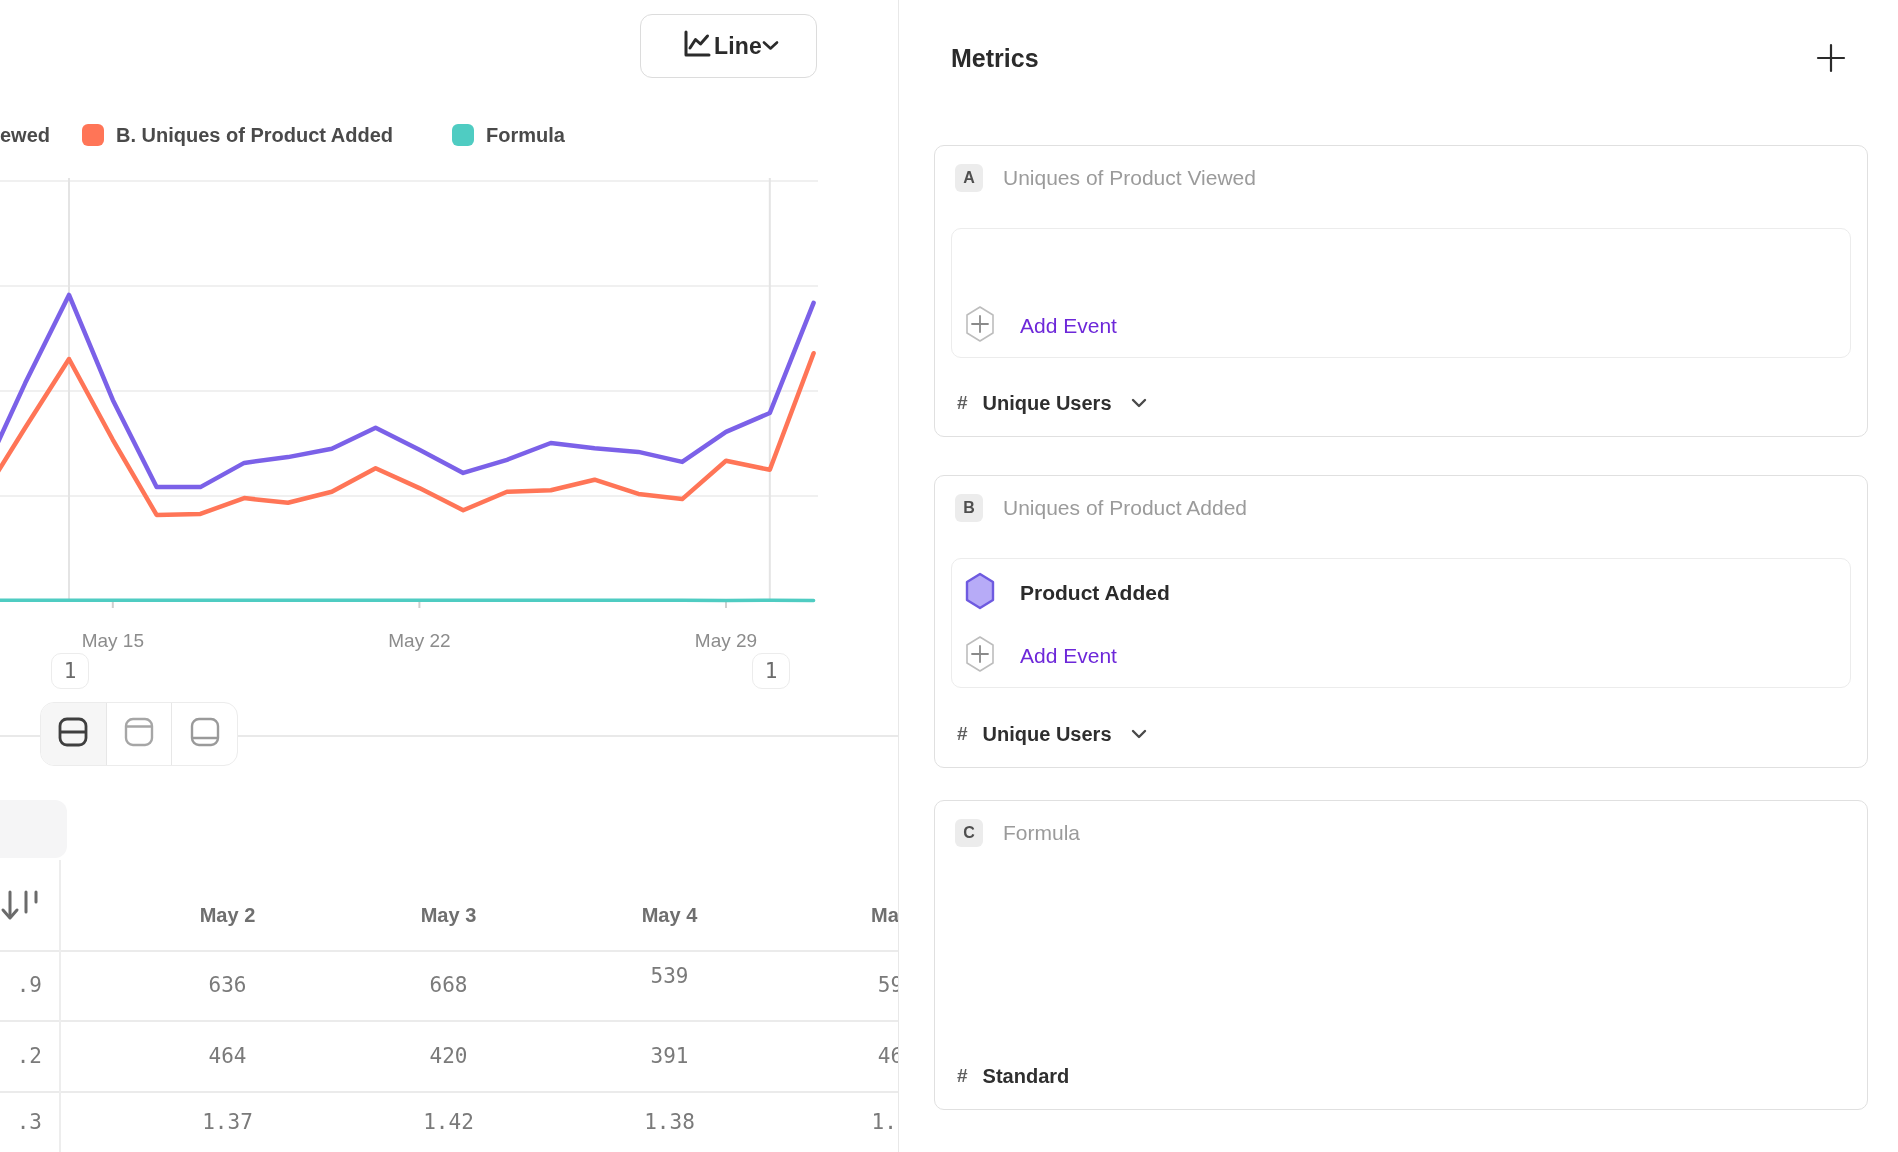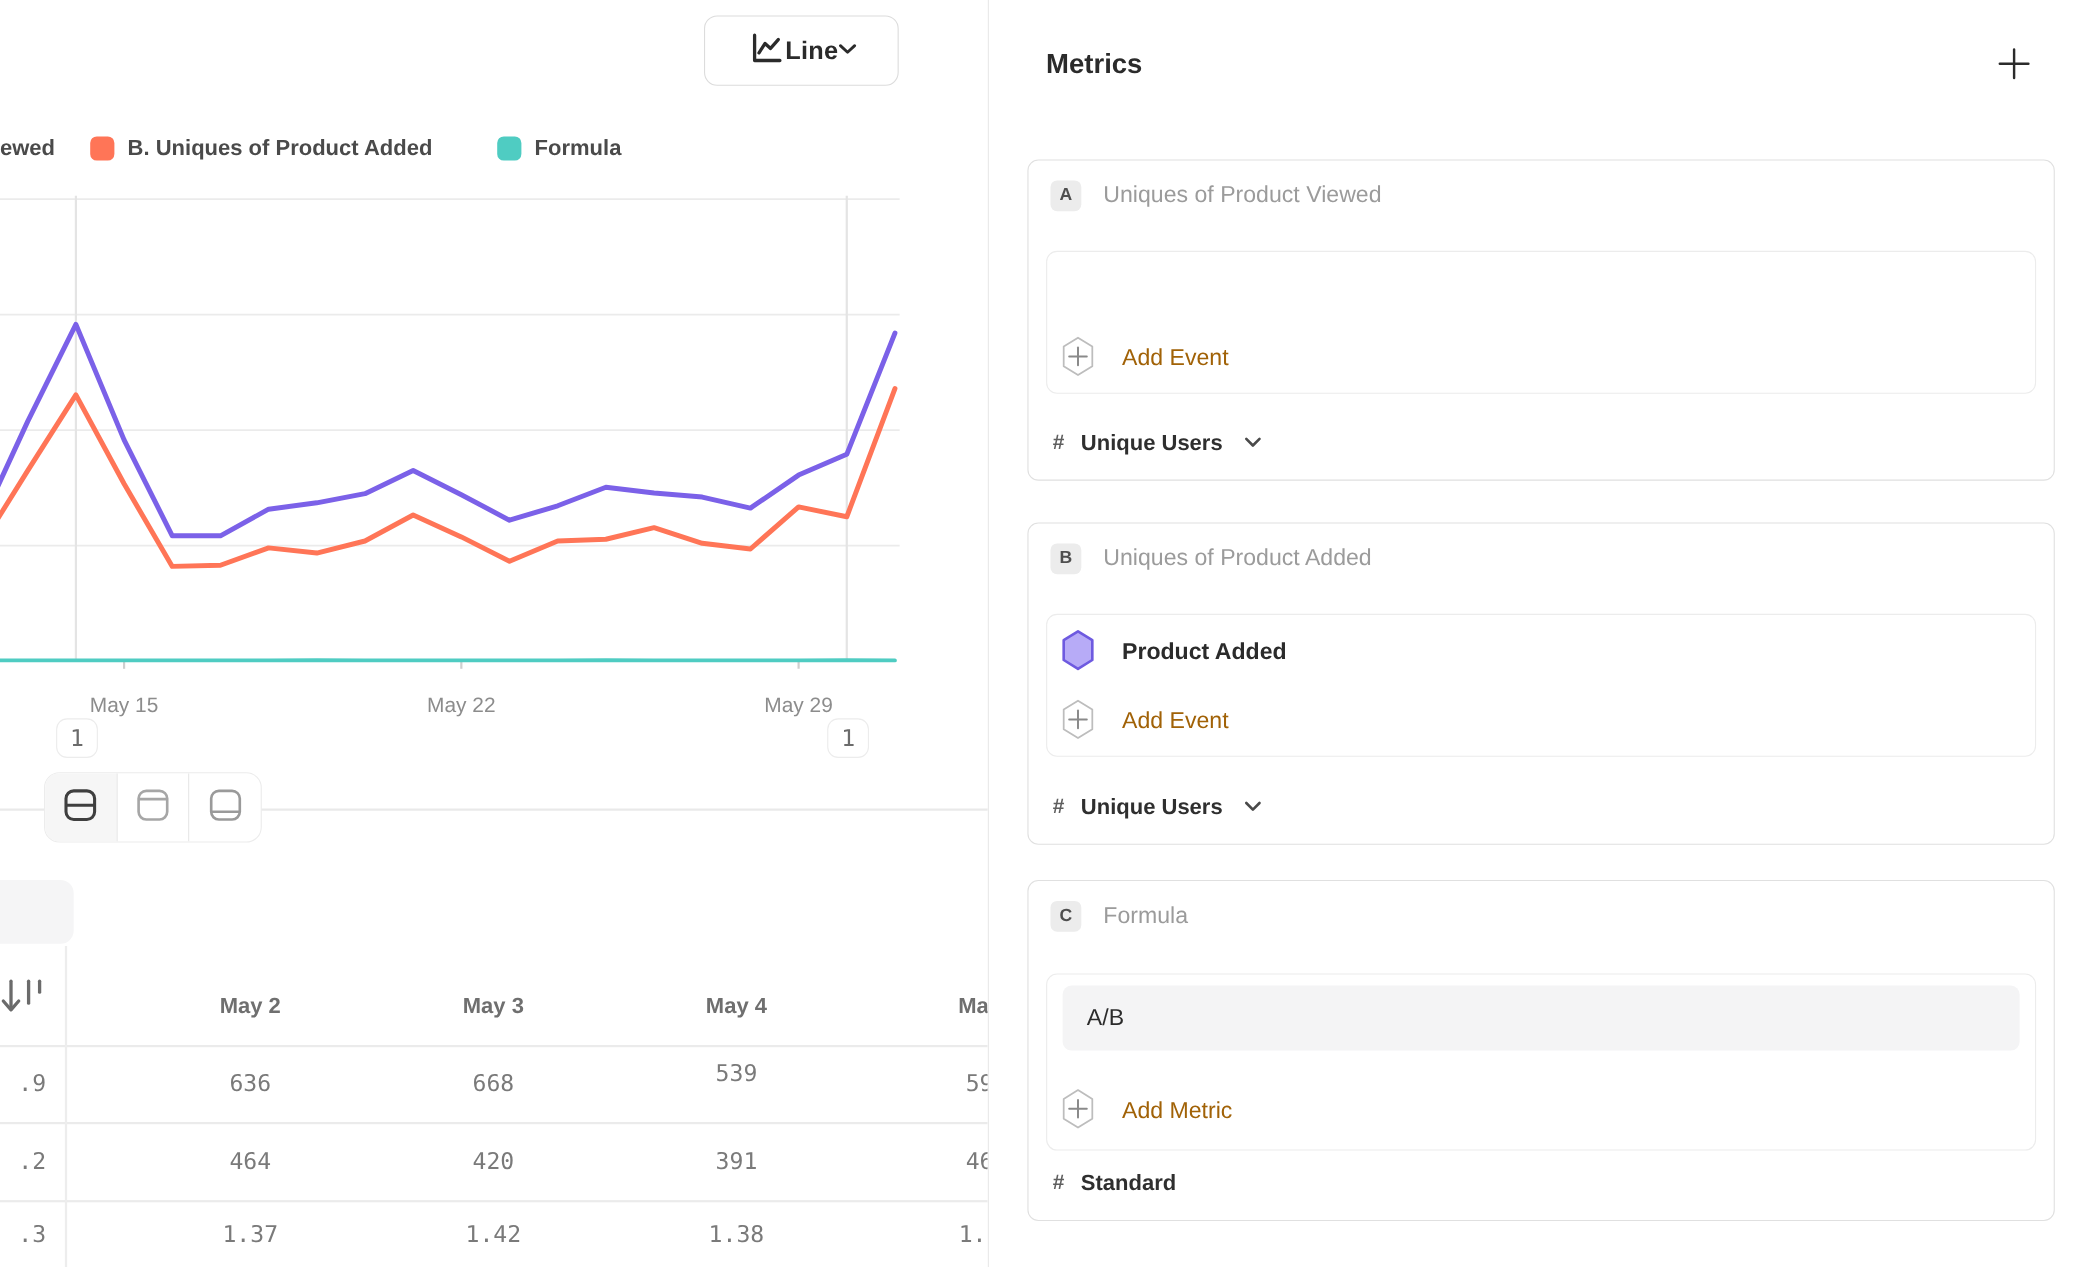--- a/index.html
+++ b/index.html
@@ -42,21 +42,21 @@
   #panel-title{position:absolute;left:52px;top:44px;font-size:25px;font-weight:700;color:#2b2b2b;}
   #add-metric-plus{position:absolute;left:916px;top:42px;width:32px;height:32px;cursor:pointer;}
   .mcard{position:absolute;left:35px;width:934px;border:1.5px solid #e0e0e0;border-radius:10px;background:#fff;box-sizing:border-box;}
   .m-head{position:absolute;left:20px;top:18px;display:flex;align-items:center;gap:20px;}
   .m-badge{width:28px;height:28px;border-radius:6px;background:#ececec;display:flex;align-items:center;justify-content:center;
     font-size:16px;font-weight:700;color:#4f4f4f;}
   .m-title{font-size:21px;color:#9b9b9b;}
   .inner-card{position:absolute;left:16px;right:16px;border:1.5px solid #ececec;border-radius:10px;background:#fff;box-sizing:border-box;}
   .ev-row{position:absolute;left:12px;right:12px;height:40px;display:flex;align-items:center;gap:24px;cursor:pointer;}
   .ev-name{font-size:21px;font-weight:700;color:#2b2b2b;}
-  .add-label{font-size:21px;color:#a16207;}
+  .add-label{font-size:21px;color:#6d28d9;}
   .bottom-row{position:absolute;left:22px;bottom:16px;height:34px;display:flex;align-items:center;gap:15px;cursor:pointer;}
   .hash{font-size:19px;font-weight:700;color:#5f5f5f;}
   .measure-label{font-size:20px;font-weight:700;color:#2f2f2f;}
   .formula-box{position:absolute;left:14px;right:14px;top:10px;height:59px;background:#f4f4f5;border-radius:8px;
     display:flex;align-items:center;cursor:text;}
   .formula-text{margin-left:22px;font-size:21px;color:#2b2b2b;}
 </style>
 </head>
 <body>
 
@@ -261,33 +261,18 @@
         </svg>
       </span>
     </div>
   </div>
 
   <div class="mcard" style="top:800px;height:310px;">
     <div class="m-head">
       <div class="m-badge">C</div>
       <div class="m-title">Formula</div>
     </div>
-    <div class="inner-card" style="top:84px;height:161px;">
-      <div class="formula-box">
-        <span class="formula-text">A/B</span>
-      </div>
-      <div class="ev-row" style="top:104px;">
-        <span>
-          <svg width="32" height="38" viewBox="0 0 32 38" fill="none">
-            <polygon points="16,2 29,10 29,28 16,36 3,28 3,10" fill="none" stroke="#bdbdbd" stroke-width="1.6" stroke-linejoin="round"></polygon>
-            <line x1="16" y1="11" x2="16" y2="27" stroke="#8a8a8a" stroke-width="1.8" stroke-linecap="round"></line>
-            <line x1="8" y1="19" x2="24" y2="19" stroke="#8a8a8a" stroke-width="1.8" stroke-linecap="round"></line>
-          </svg>
-        </span>
-        <span class="add-label">Add Metric</span>
-      </div>
-    </div>
     <div class="bottom-row">
       <span class="hash">#</span>
       <span class="measure-label">Standard</span>
     </div>
   </div>
 </div>
 
 </body></html>

